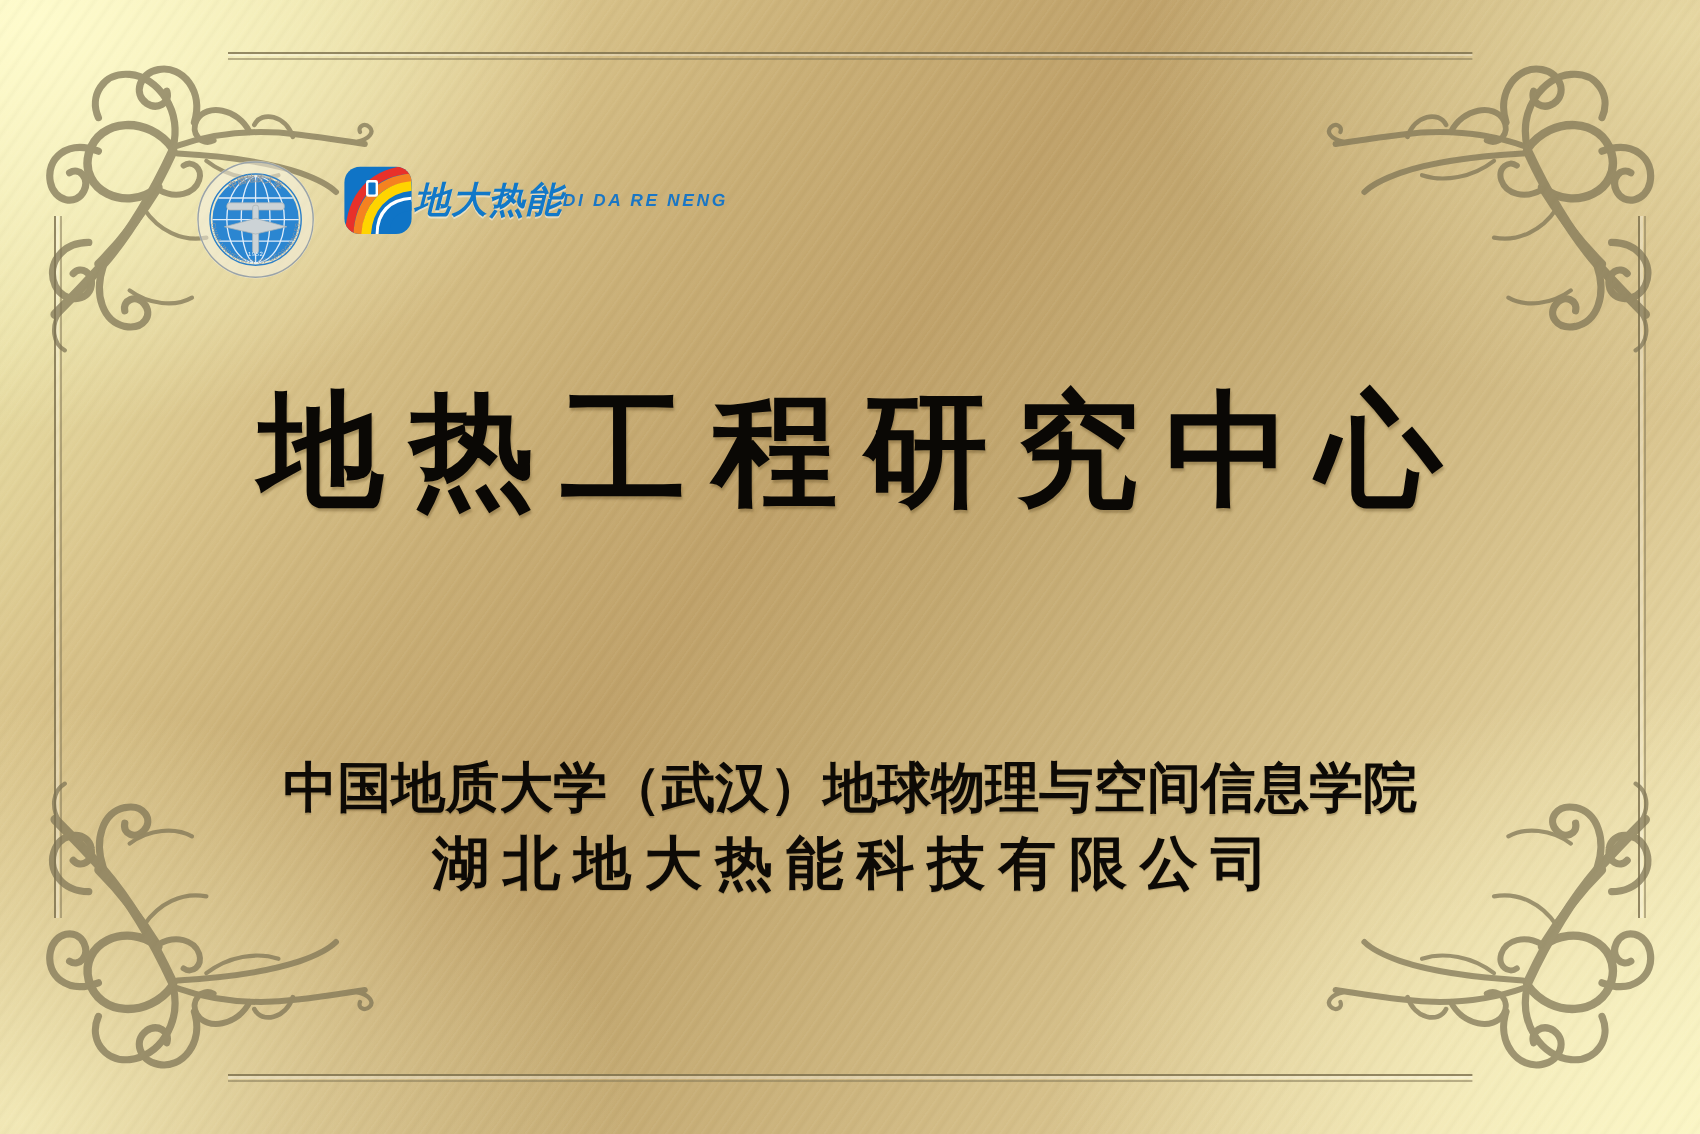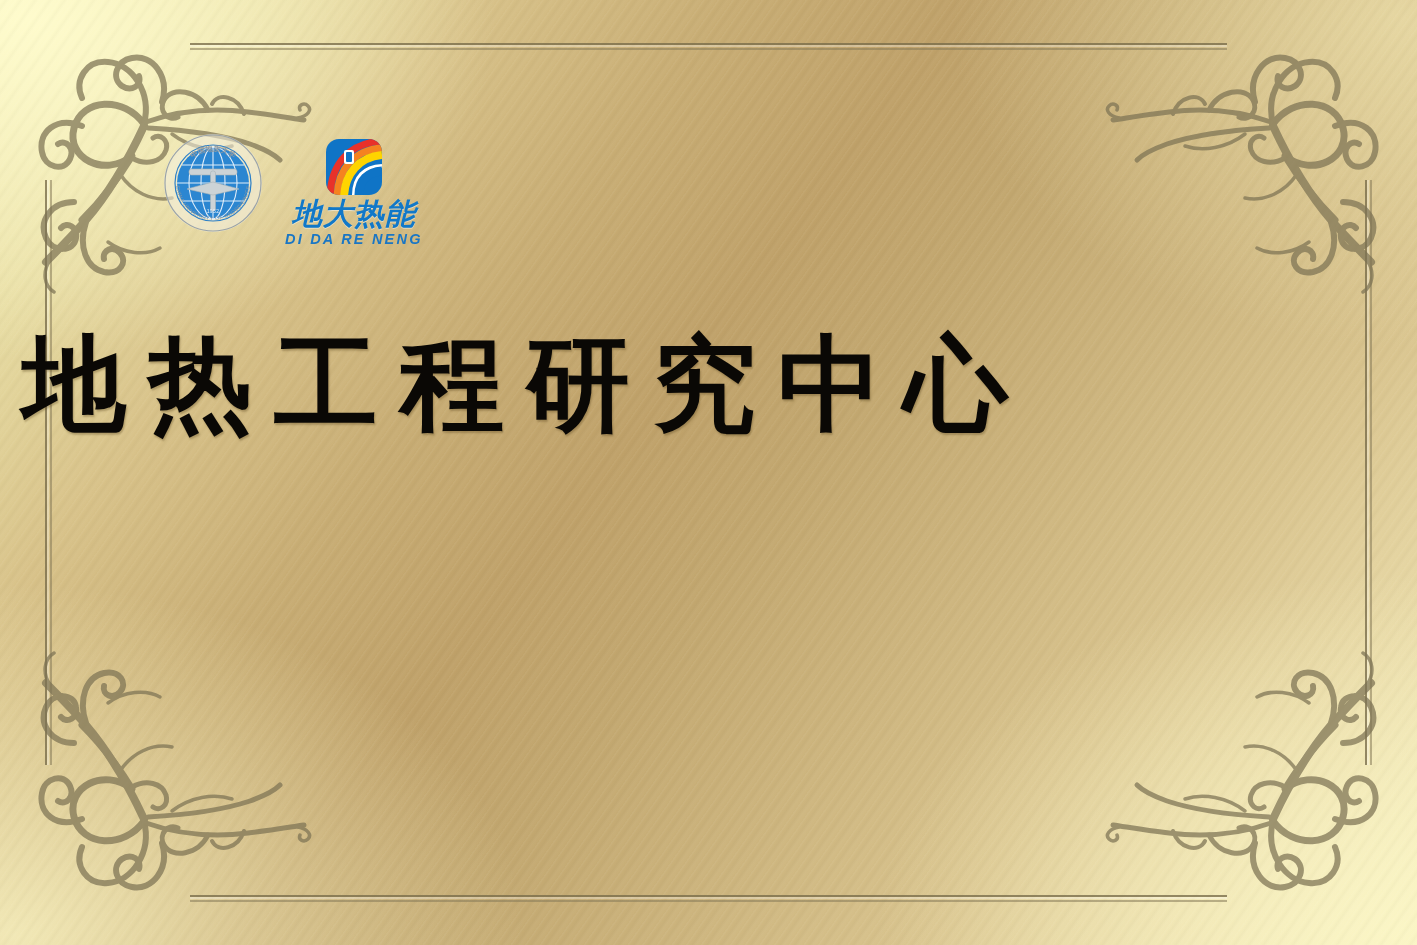--- a/index.html
+++ b/index.html
@@ -82,21 +82,21 @@
   .c-br{bottom:6px;right:12px;transform:scale(-1,-1);}
 
   
   .logo-row{
     position:absolute;left:163px;top:133px;
     display:flex;align-items:flex-start;gap:22px;
   }
   .cug-seal{width:100px;height:100px;position:relative;}
   .cug-seal svg{display:block;width:100%;height:100%;}
 
-  .ddrn{display:flex;flex-direction:column;align-items:center;margin-top:4px;}
+  .ddrn{display:flex;flex-direction:row;align-items:center;margin-top:4px;}
   .ddrn-mark{width:60px;height:60px;}
   .ddrn-mark svg{display:block;width:100%;height:100%;}
   .ddrn-cn{
     margin-top:2px;
     font-size:30px;line-height:1;
     font-weight:bold;font-style:italic;
     color:#1178c8;
     letter-spacing:1px;
     font-family:"DejaVu Sans", sans-serif;
     text-shadow:0 1px 0 rgba(255,255,255,.45);
@@ -106,22 +106,22 @@
     font-size:14.5px;line-height:1;
     font-weight:bold;font-style:italic;
     color:#1a76c4;
     letter-spacing:2.2px;
     font-family:Liberation Sans, sans-serif;
   }
 
   
   .main-title{
     position:absolute;left:0;right:0;top:330px;
-    text-align:left;
-    font-family:Liberation Sans, sans-serif;
+    text-align:center;
+    font-family:Liberation Mono, monospace;
     font-weight:bold;
     font-size:104px;
     line-height:1.05;
     color:#0a0805;
     letter-spacing:22px;
     text-indent:22px;
     text-shadow:1px 2px 2px rgba(90,70,30,.35);
     white-space:nowrap;
   }
 
@@ -334,14 +334,18 @@
         </svg>
       </div>
       <div class="ddrn-cn">地大热能</div>
       <div class="ddrn-en">DI DA RE NENG</div>
     </div>
 
   </div>
 
   <div class="main-title">地热工程研究中心</div>
 
+  <div class="sub-block">
+    <div class="sub-line-1">中国地质大学（武汉）地球物理与空间信息学院</div>
+    <div class="sub-line-2">湖北地大热能科技有限公司</div>
+  </div>
 
 </div>
 
 </body></html>

